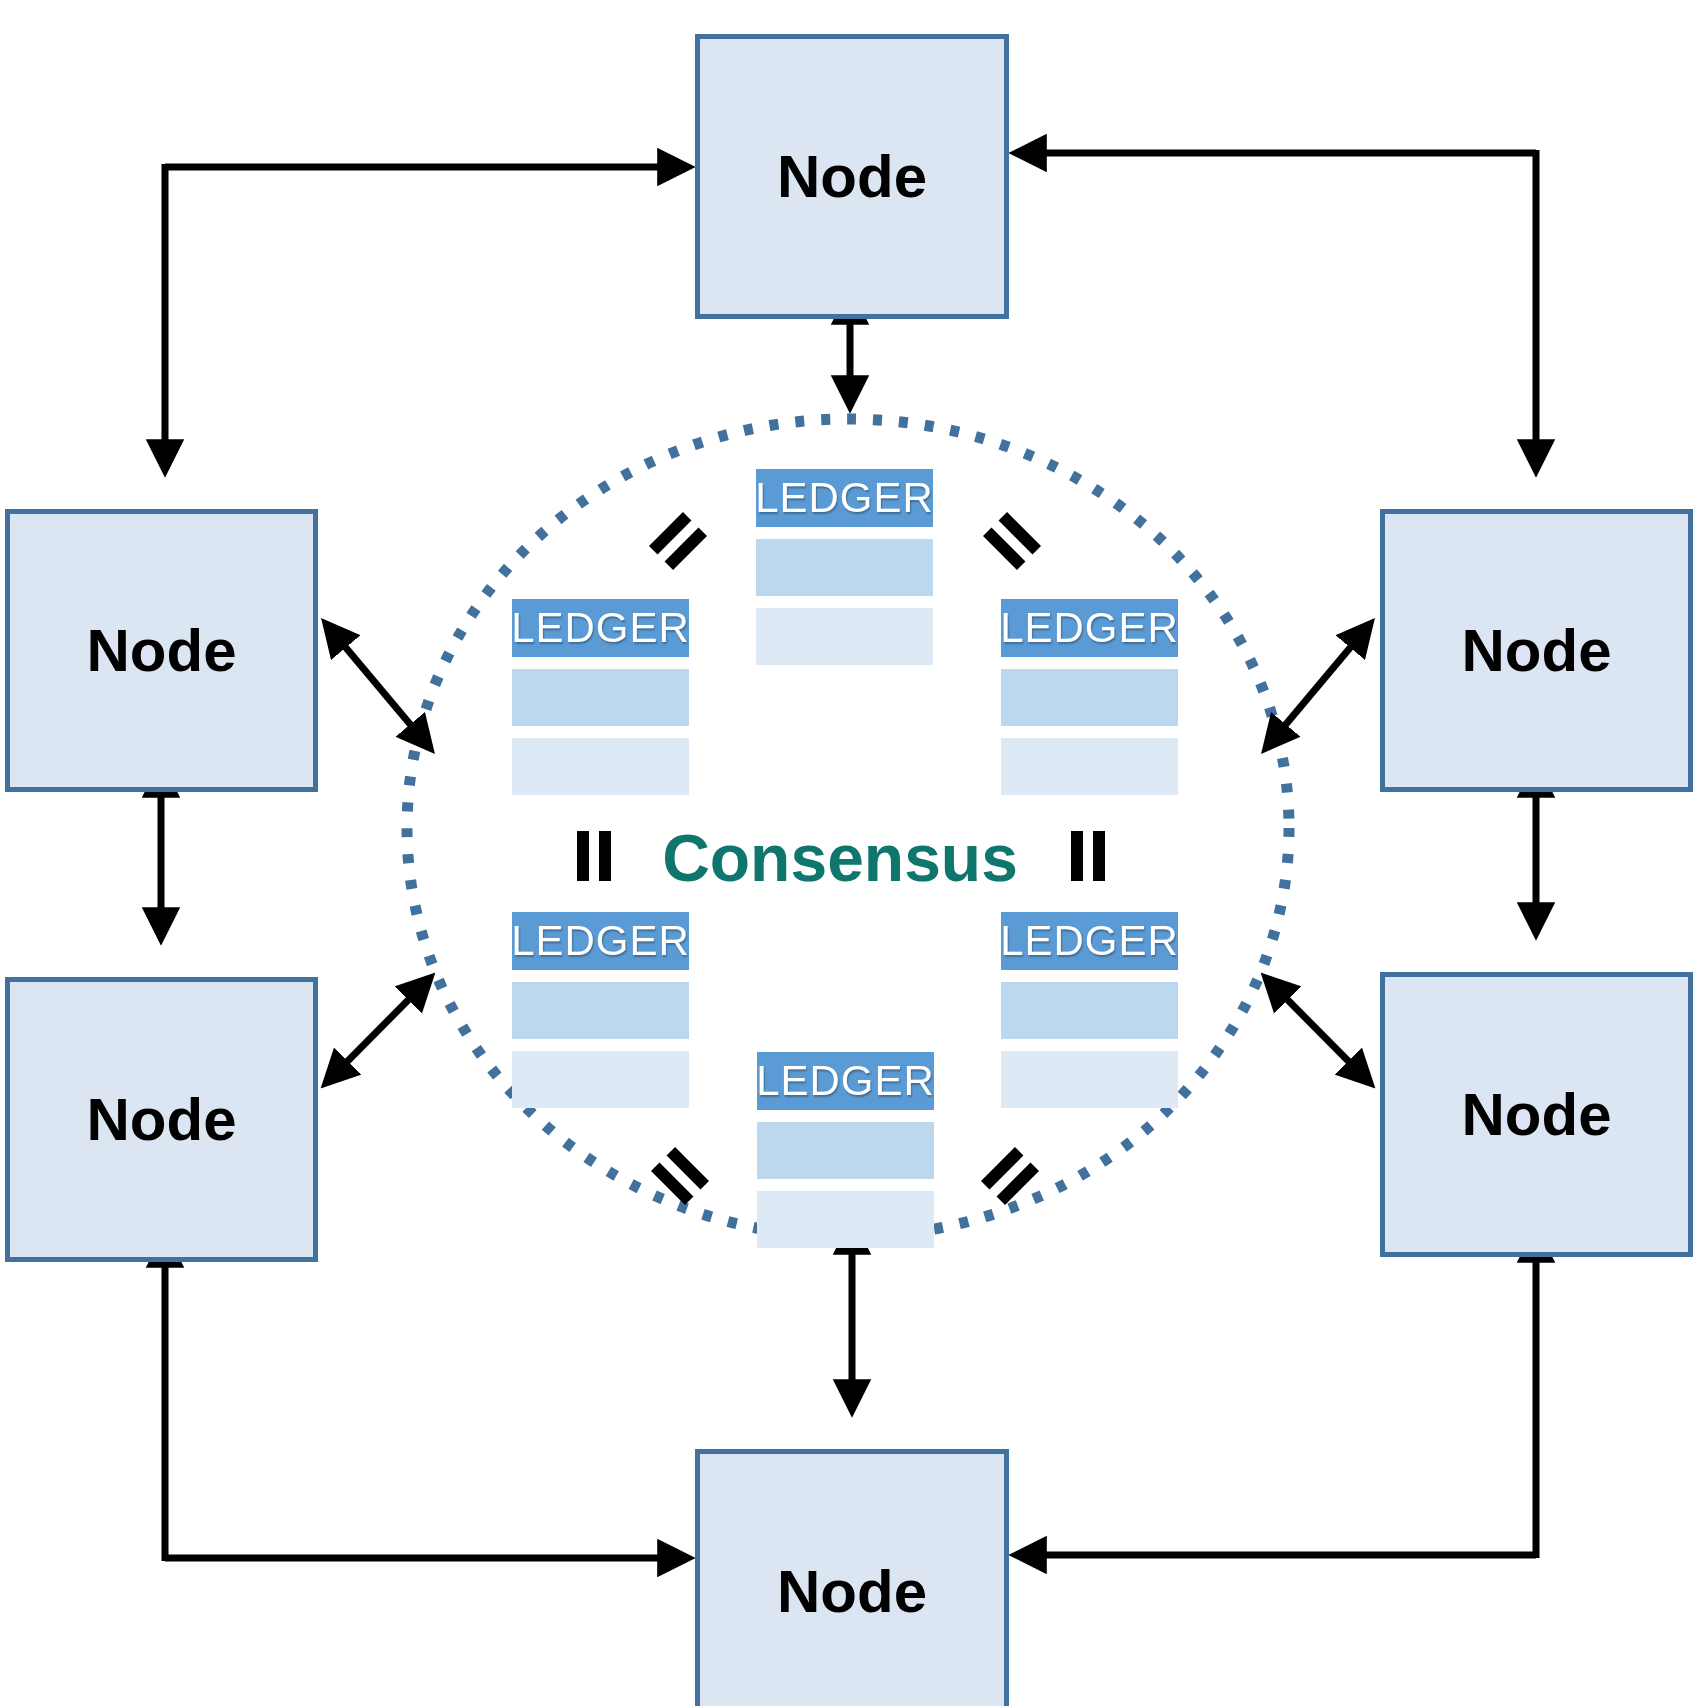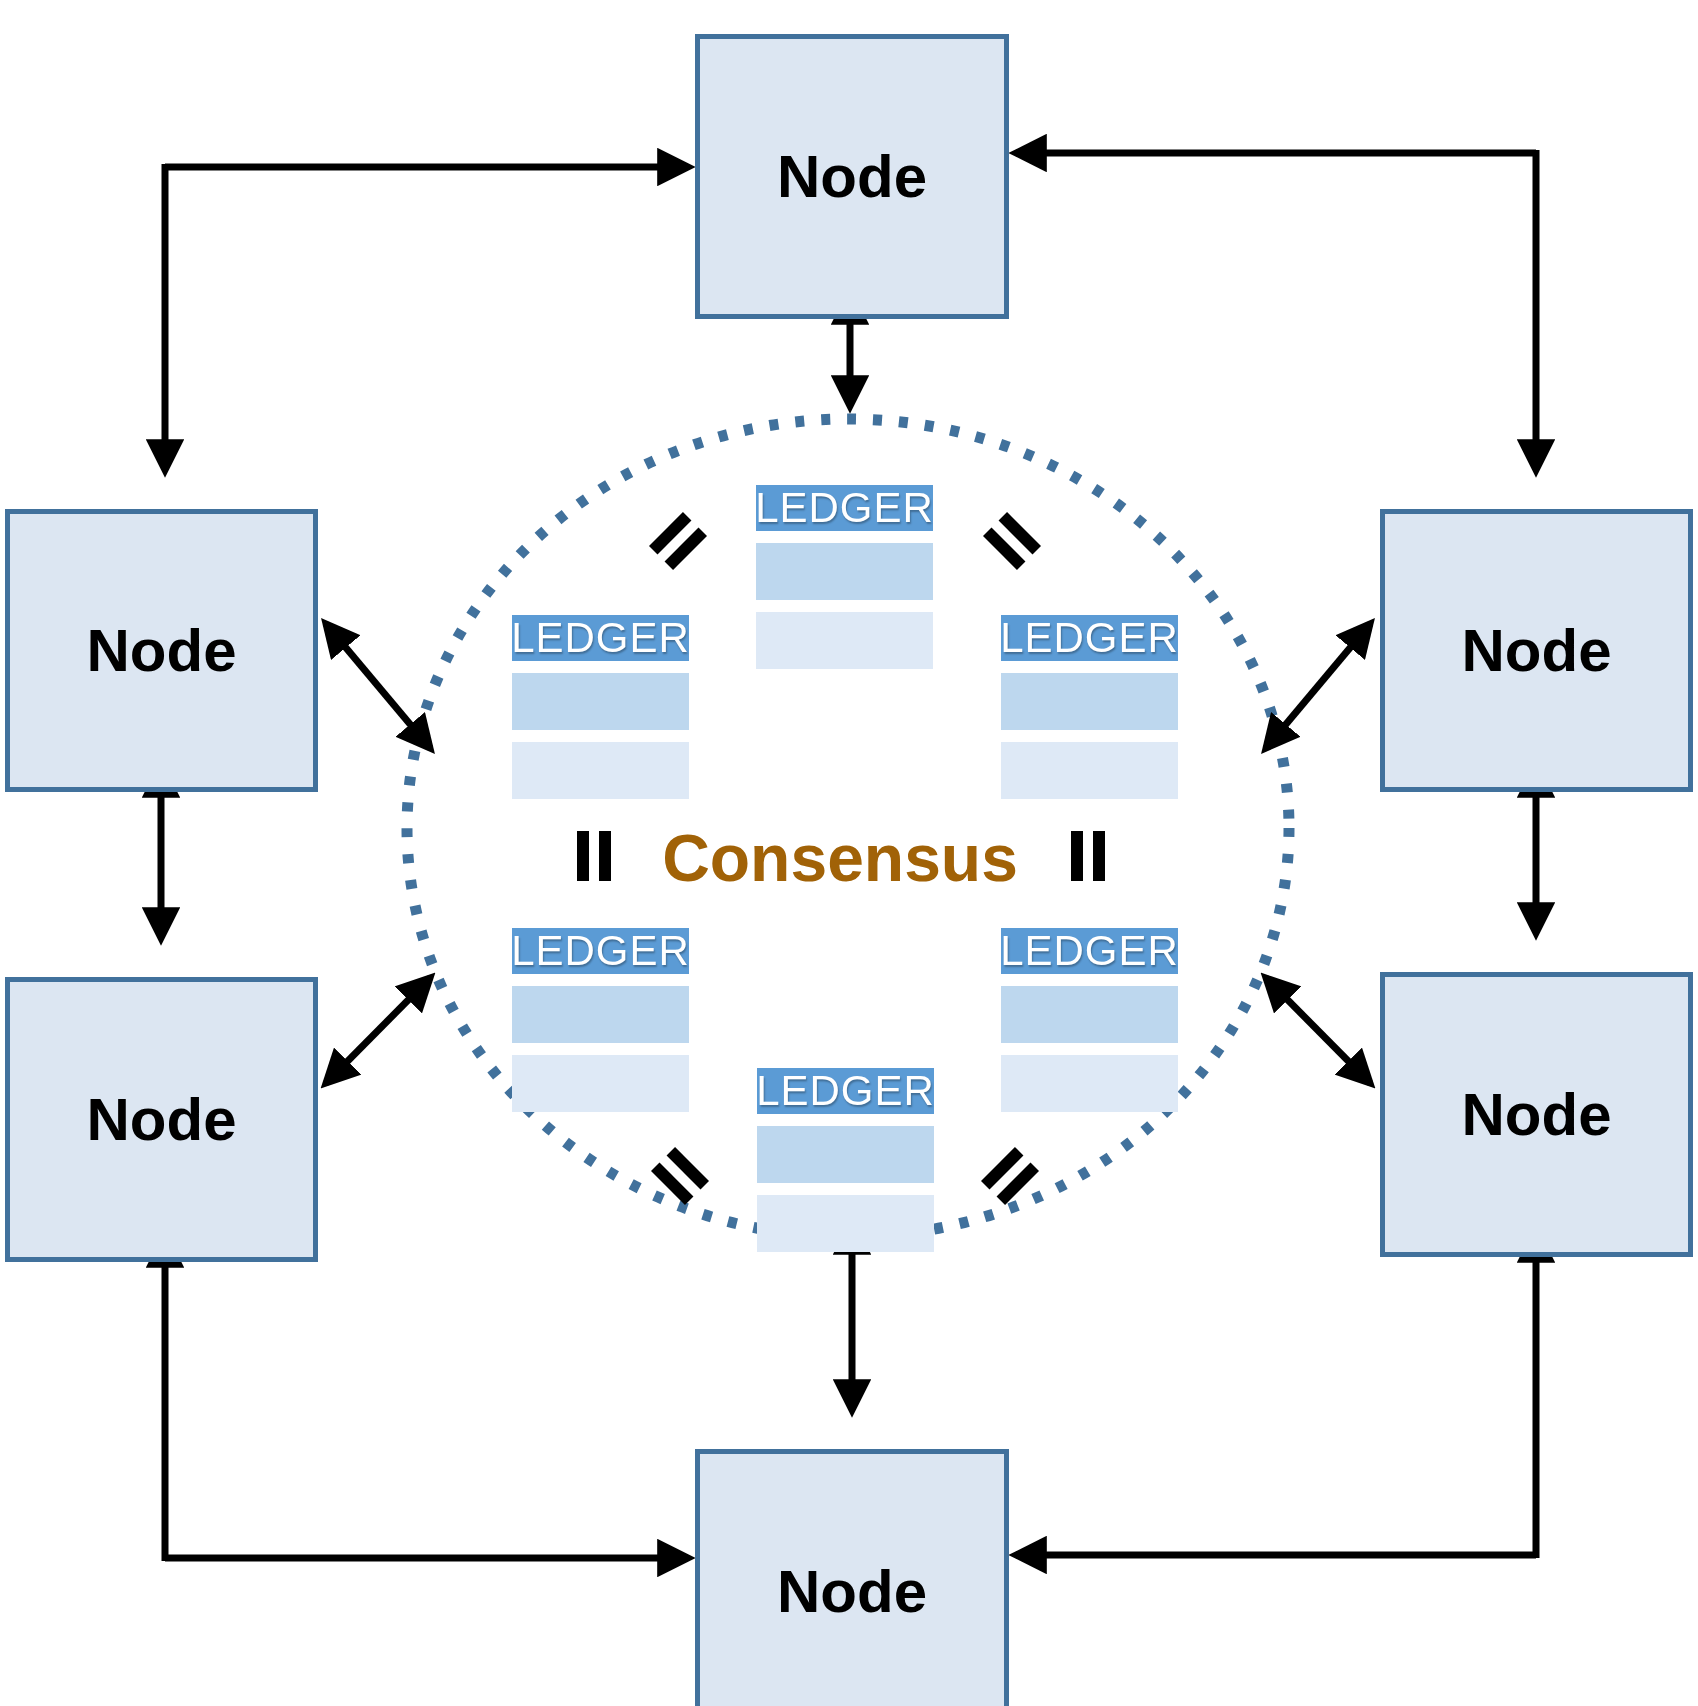--- a/index.html
+++ b/index.html
@@ -34,39 +34,38 @@
     margin-top:32px;
   }
   .node-top{left:695px;top:2px;}
   .node-left-top{left:5px;top:477px;width:313px;height:283px;}
   .node-left-bottom{left:5px;top:945px;width:313px;height:285px;}
   .node-right-top{left:1380px;top:477px;width:313px;height:283px;}
   .node-right-bottom{left:1380px;top:940px;width:313px;height:285px;}
   .node-bottom{left:695px;top:1417px;}
   .ledger{position:absolute;width:177px;}
   .ledger-header{
-    height:46px;background:var(--ledger-header);
+    height:58px;background:var(--ledger-header);
     color:#ffffff;display:flex;align-items:center;justify-content:center;
     font-size:42px;font-weight:400;letter-spacing:1px;
     text-shadow:1px 2px 2px rgba(0,0,0,0.30);
-    margin-top:16px;
   }
   .ledger-row{height:57px;margin-top:12px;}
   .row-a{background:var(--ledger-row-medium);}
   .row-b{background:var(--ledger-row-light);}
   .ledger-pos-top{left:756px;top:469px;}
   .ledger-pos-ul{left:512px;top:599px;}
   .ledger-pos-ur{left:1001px;top:599px;}
   .ledger-pos-ll{left:512px;top:912px;}
   .ledger-pos-lr{left:1001px;top:912px;}
   .ledger-pos-bottom{left:757px;top:1052px;}
   .consensus-label{
     position:absolute;left:840px;top:858px;
     transform:translate(-50%,-50%);
-    font-weight:700;font-size:66px;color:#a16207;
+    font-weight:700;font-size:66px;color:#0f766e;
     white-space:nowrap;
   }
 </style>
 </head>
 <body>
 
 <div class="canvas">
 
   <svg class="connector-layer" width="1698" height="1706" viewBox="0 0 1698 1706" xmlns="http://www.w3.org/2000/svg">
     <defs>

